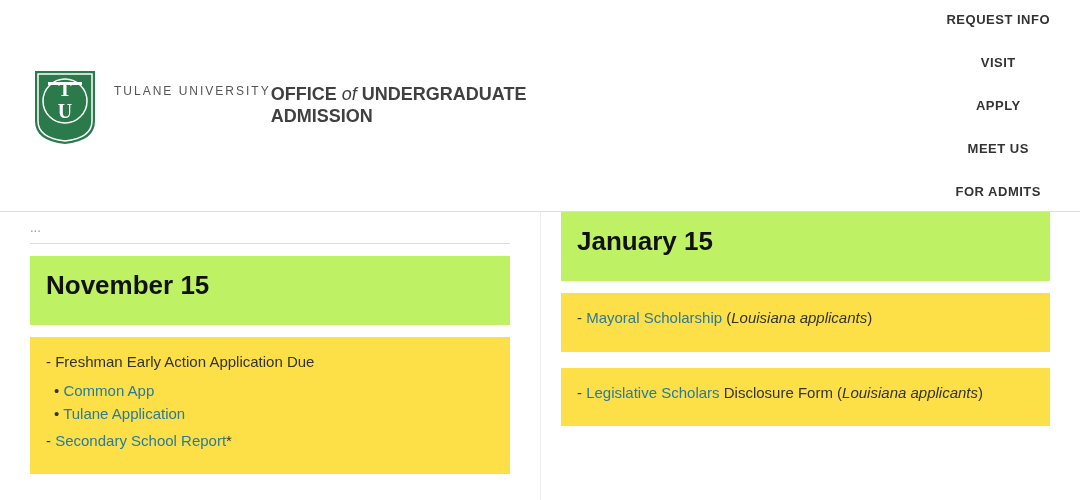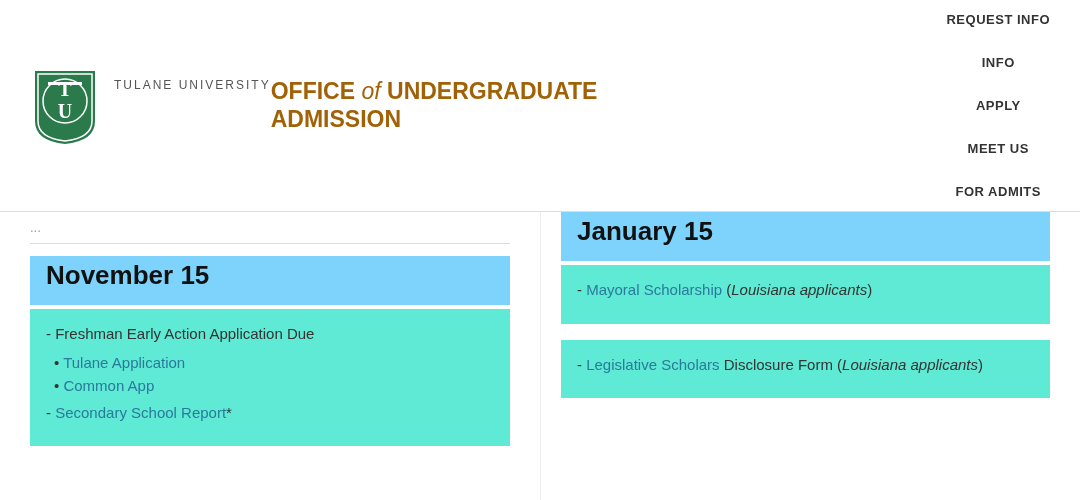--- a/index.html
+++ b/index.html
@@ -28,23 +28,23 @@
       display: flex;
     }
     .university-name {
       font-size: 12px;
       letter-spacing: 2px;
       color: #555;
       font-weight: normal;
       text-transform: uppercase;
     }
     .office-name {
-      font-size: 23px;
+      font-size: 18px;
       font-weight: bold;
-      color: #a16207;
+      color: #404040;
       line-height: 1.2;
     }
     .office-name em {
       font-style: italic;
       font-weight: normal;
     }
     .nav {
       display: flex;
       align-items: center;
       gap: 28px;
@@ -76,35 +76,35 @@
     .faded-top {
       color: #999;
       font-size: 13px;
       padding: 8px 0;
       border-bottom: 1px solid #ddd;
       margin-bottom: 0;
     }
 
     
     .date-section {
-      background: #7dd3fc;
-      padding: 4px 16px;
+      background: #bef264;
+      padding: 14px 16px;
       margin-top: 12px;
       margin-bottom: 0;
     }
     .date-heading {
       font-size: 26px;
       font-weight: bold;
       color: #111;
       margin-bottom: 10px;
     }
     .section-content {
-      background: #5eead4;
+      background: #fde047;
       padding: 14px 16px;
-      margin-top: 4px;
+      margin-top: 12px;
     }
     .section-item {
       margin-bottom: 8px;
       line-height: 1.5;
     }
     .section-item a {
       color: #2a7a9b;
       text-decoration: none;
     }
     .bullet-list {
@@ -166,46 +166,46 @@
     <div class="university-text">
       <span class="university-name">TULANE UNIVERSITY</span>
       <div class="office-name">
         <span>OFFICE <em>of</em> UNDERGRADUATE</span><br>
         <span>ADMISSION</span>
       </div>
     </div>
   </div>
   <nav class="nav">
     <a class="nav-item" href="#">REQUEST INFO</a>
-    <a class="nav-item" href="#">INFO</a>
+    <a class="nav-item" href="#">VISIT</a>
     <a class="nav-item" href="#">APPLY</a>
     <a class="nav-item" href="#">MEET US</a>
     <a class="nav-item" href="#">FOR ADMITS</a>
   </nav>
 </header>
 
 <div class="main-content">
 
   <div class="left-col">
     <div class="faded-top">...</div>
 
     <div class="date-section">
       <div class="date-heading">November 15</div>
     </div>
     <div class="section-content">
       <div class="section-item">
         <span>- Freshman Early Action Application Due</span>
       </div>
       <ul class="bullet-list">
         <li>
+          <a href="#">Common App</a>
+        </li>
+        <li>
           <a href="#">Tulane Application</a>
         </li>
-        <li>
-          <a href="#">Common App</a>
-        </li>
       </ul>
       <div class="section-item">
         <span>- </span><a href="#">Secondary School Report</a><span>*</span>
       </div>
     </div>
   </div>
 
   <div class="right-col">
 
     <div class="date-section">

